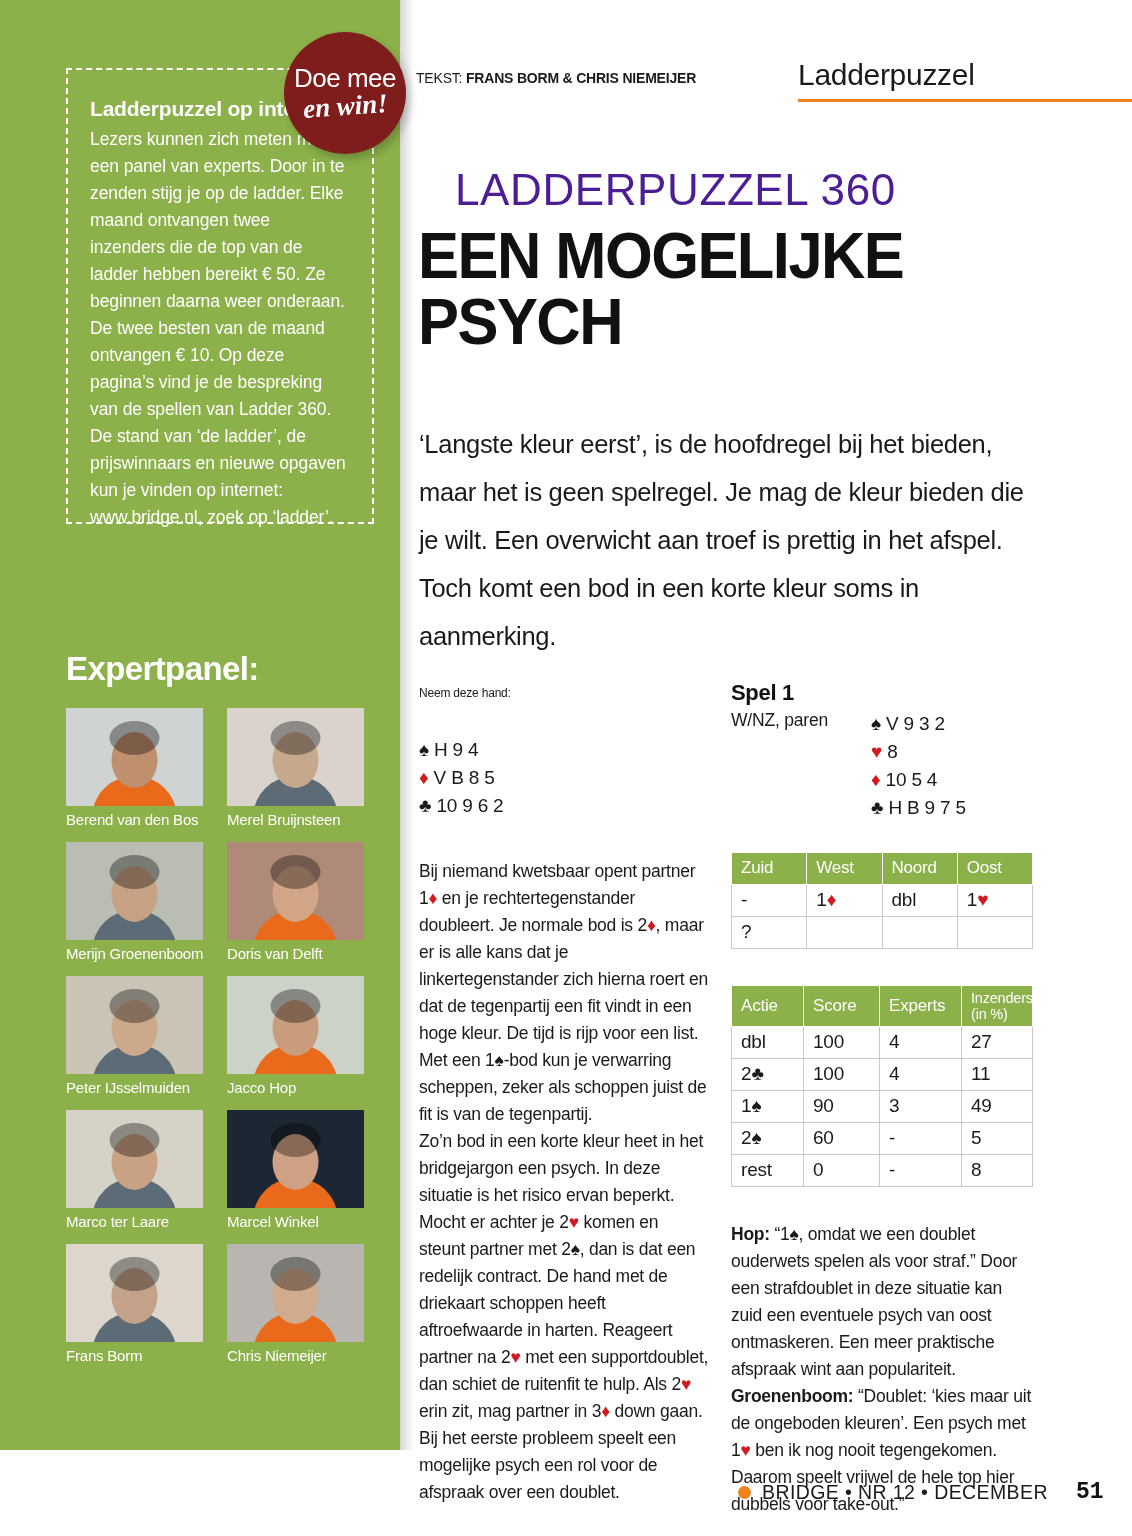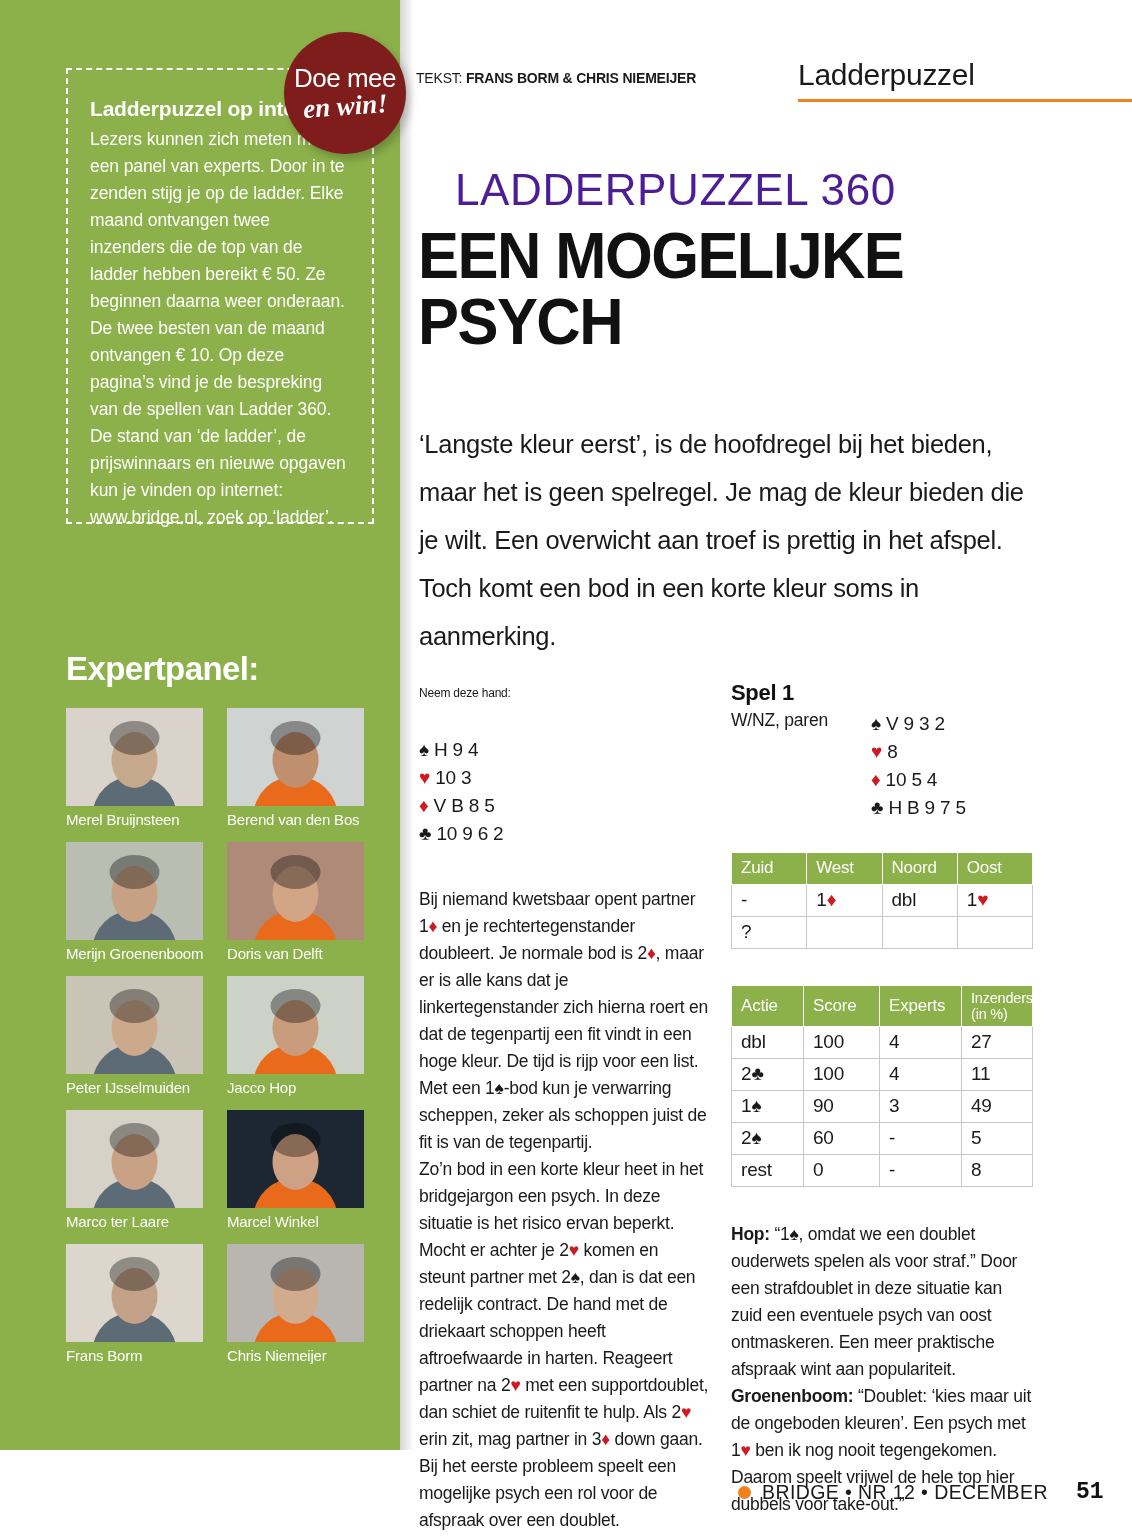--- a/index.html
+++ b/index.html
@@ -358,35 +358,35 @@
 
   <div class="badge">
     <div class="badge-l1">Doe mee</div>
     <div class="badge-l2">en win!</div>
   </div>
 
   <div class="panel-title">Expertpanel:</div>
   <div class="panel-grid" id="panel-grid">
       <div class="panel-cell">
         <svg class="panel-photo" viewBox="0 0 137 98" preserveAspectRatio="xMidYMid slice">
+          <rect width="137" height="98" fill="#cfd3d2"></rect>
+          <ellipse cx="68.5" cy="108" rx="42" ry="40" fill="#e86a1a"></ellipse>
+          <ellipse cx="68.5" cy="52" rx="23" ry="28" fill="#c08f6e"></ellipse>
+          <ellipse cx="68.5" cy="30" rx="25" ry="17" fill="#000" opacity="0.35"></ellipse>
+        </svg>
+        <div class="panel-name">Berend van den Bos</div>
+      </div>
+      <div class="panel-cell">
+        <svg class="panel-photo" viewBox="0 0 137 98" preserveAspectRatio="xMidYMid slice">
           <rect width="137" height="98" fill="#d9d3cb"></rect>
           <ellipse cx="68.5" cy="108" rx="42" ry="40" fill="#5d6b77"></ellipse>
           <ellipse cx="68.5" cy="52" rx="23" ry="28" fill="#c6a88c"></ellipse>
           <ellipse cx="68.5" cy="30" rx="25" ry="17" fill="#000" opacity="0.35"></ellipse>
         </svg>
         <div class="panel-name">Merel Bruijnsteen</div>
-      </div>
-      <div class="panel-cell">
-        <svg class="panel-photo" viewBox="0 0 137 98" preserveAspectRatio="xMidYMid slice">
-          <rect width="137" height="98" fill="#cfd3d2"></rect>
-          <ellipse cx="68.5" cy="108" rx="42" ry="40" fill="#e86a1a"></ellipse>
-          <ellipse cx="68.5" cy="52" rx="23" ry="28" fill="#c08f6e"></ellipse>
-          <ellipse cx="68.5" cy="30" rx="25" ry="17" fill="#000" opacity="0.35"></ellipse>
-        </svg>
-        <div class="panel-name">Berend van den Bos</div>
       </div>
       <div class="panel-cell">
         <svg class="panel-photo" viewBox="0 0 137 98" preserveAspectRatio="xMidYMid slice">
           <rect width="137" height="98" fill="#b9bdb2"></rect>
           <ellipse cx="68.5" cy="108" rx="42" ry="40" fill="#5d6b77"></ellipse>
           <ellipse cx="68.5" cy="52" rx="23" ry="28" fill="#c7a184"></ellipse>
           <ellipse cx="68.5" cy="30" rx="25" ry="17" fill="#000" opacity="0.35"></ellipse>
         </svg>
         <div class="panel-name">Merijn Groenenboom</div>
       </div>
@@ -465,21 +465,20 @@
 
   <div class="eyebrow">LADDERPUZZEL 360</div>
   <div class="headline">EEN MOGELIJKE PSYCH</div>
 
   <div class="intro">‘Langste kleur eerst’, is de hoofdregel bij het bieden, maar het is geen spelregel. Je mag de kleur bieden die je wilt. Een overwicht aan troef is prettig in het afspel. Toch komt een bod in een korte kleur soms in aanmerking.</div>
 
   <div class="col-left">
     <div class="lead-label">Neem deze hand:</div>
     <div class="hand" id="hand-left">
         <div class="suitline"><span class="suit-b">♠</span> <span>H 9 4</span></div>
-        <div class="suitline"><span class="suit-r">♥</span> <span>10 3</span></div>
         <div class="suitline"><span class="suit-r">♦</span> <span>V B 8 5</span></div>
         <div class="suitline"><span class="suit-b">♣</span> <span>10 9 6 2</span></div>
       </div>
     <div class="body-text">
       <p id="p1">Bij niemand kwetsbaar opent partner 1<span class="suit-r">♦</span> en je rechtertegenstander doubleert. Je normale bod is 2<span class="suit-r">♦</span>, maar er is alle kans dat je linkertegenstander zich hierna roert en dat de tegenpartij een fit vindt in een hoge kleur. De tijd is rijp voor een list. Met een 1<span class="suit-b">♠</span>-bod kun je verwarring scheppen, zeker als schoppen juist de fit is van de tegenpartij.</p>
       <p id="p2">Zo’n bod in een korte kleur heet in het bridgejargon een psych. In deze situatie is het risico ervan beperkt. Mocht er achter je 2<span class="suit-r">♥</span> komen en steunt partner met 2<span class="suit-b">♠</span>, dan is dat een redelijk contract. De hand met de driekaart schoppen heeft aftroefwaarde in harten. Reageert partner na 2<span class="suit-r">♥</span> met een supportdoublet, dan schiet de ruitenfit te hulp. Als 2<span class="suit-r">♥</span> erin zit, mag partner in 3<span class="suit-r">♦</span> down gaan. Bij het eerste probleem speelt een mogelijke psych een rol voor de afspraak over een doublet.</p>
     </div>
   </div>
 
   <div class="col-right">

